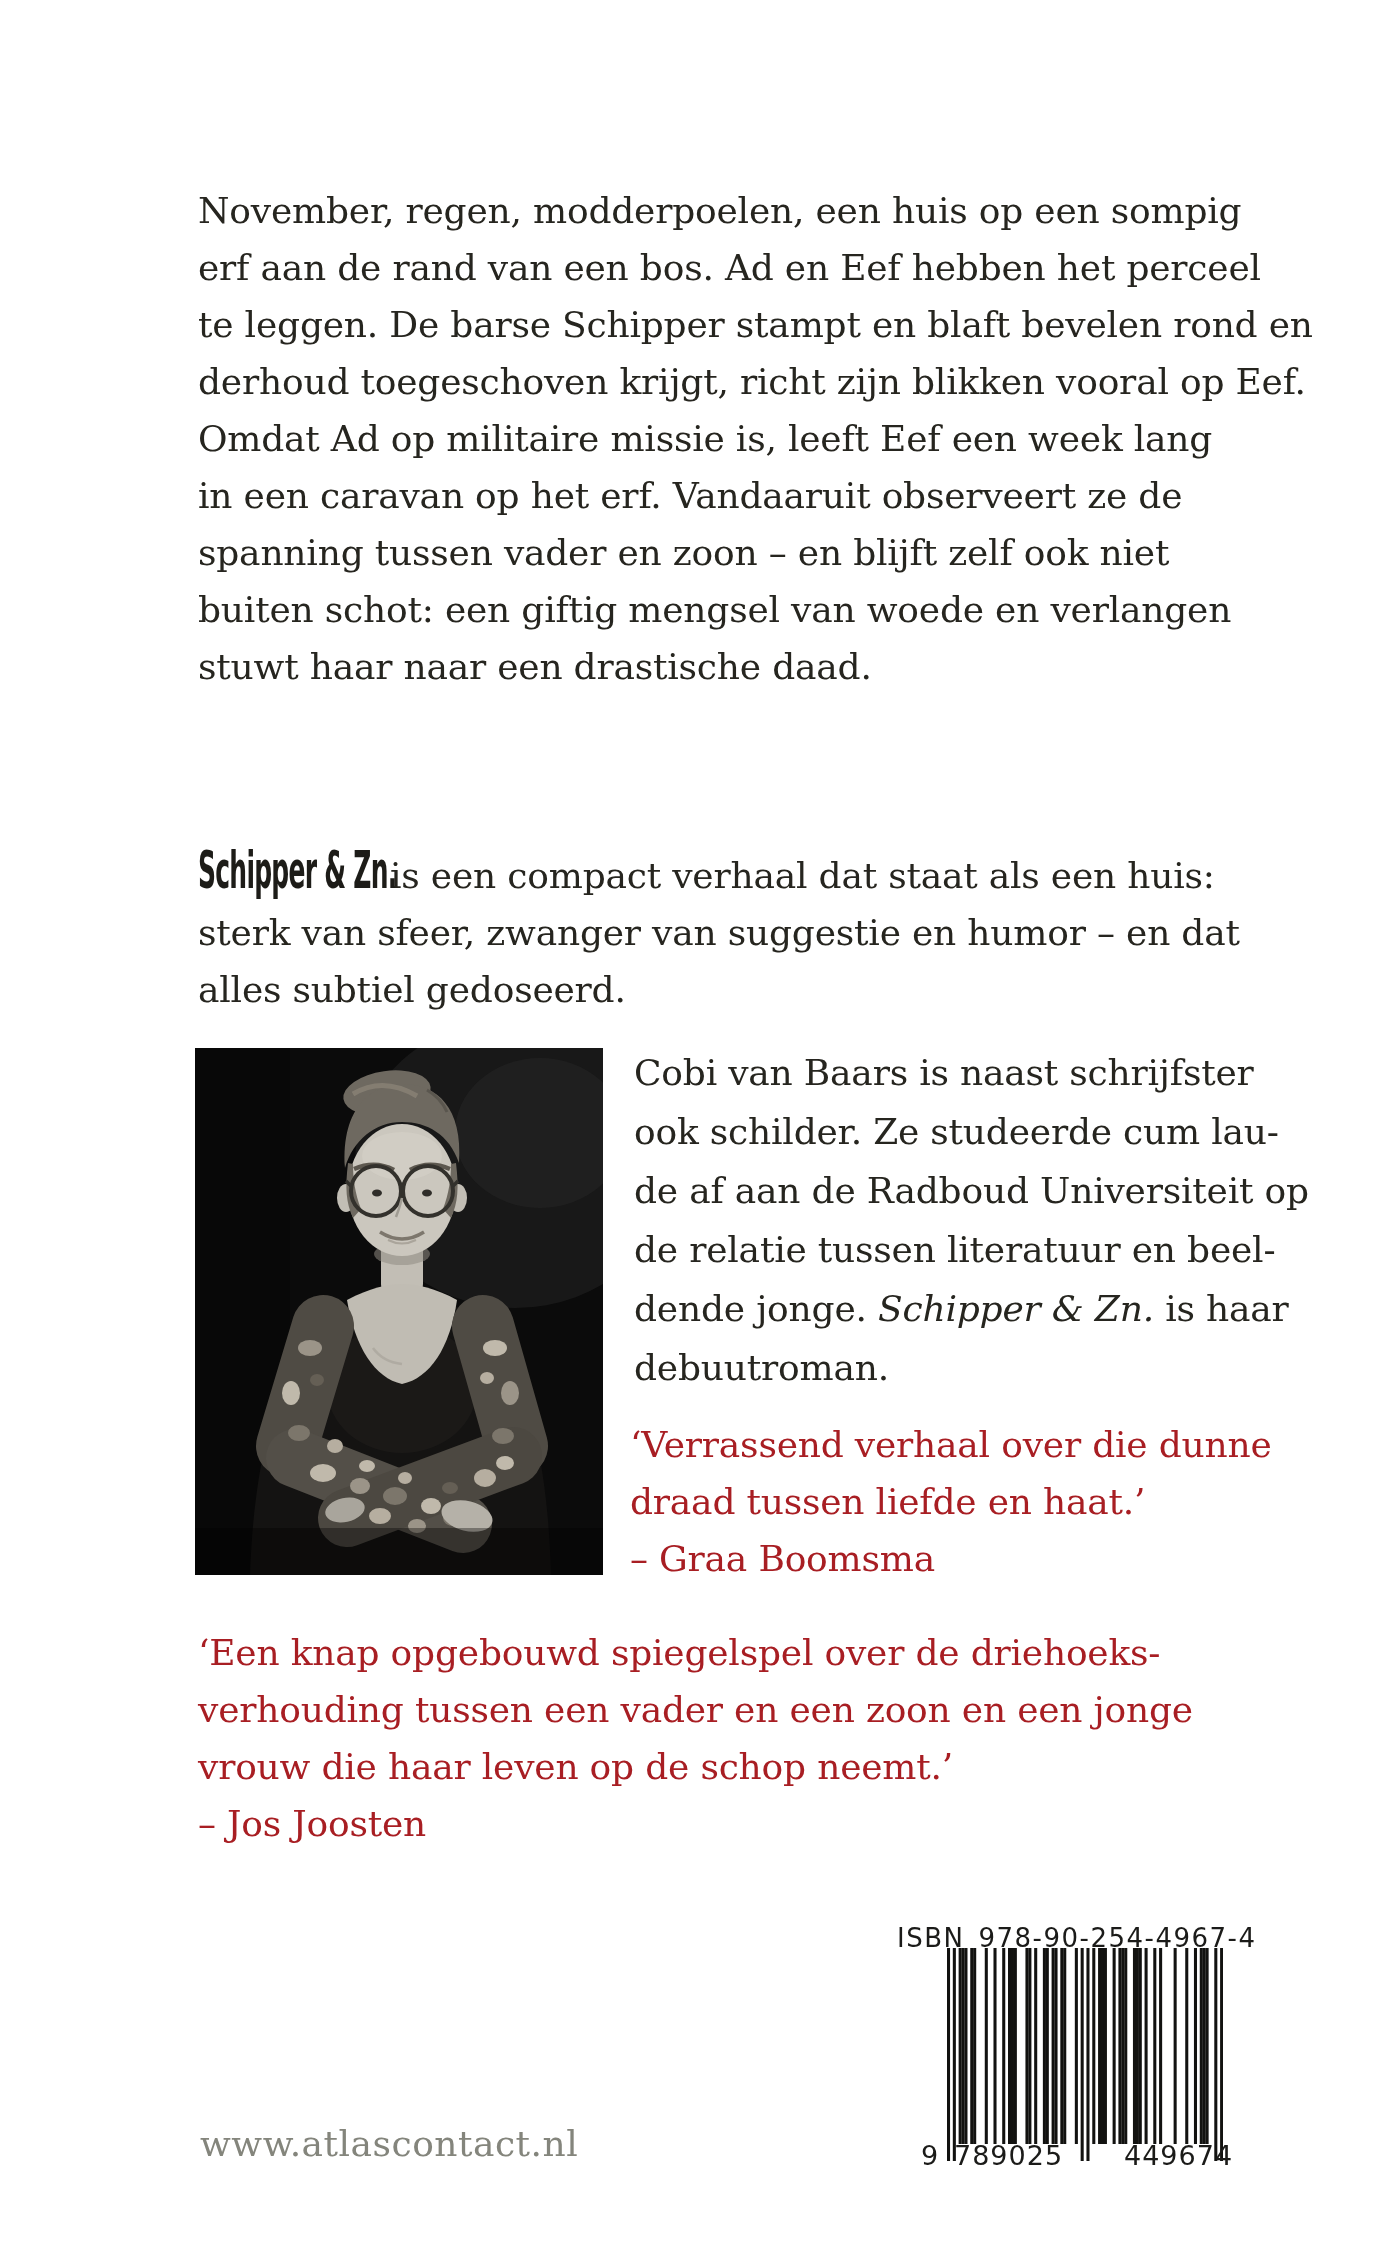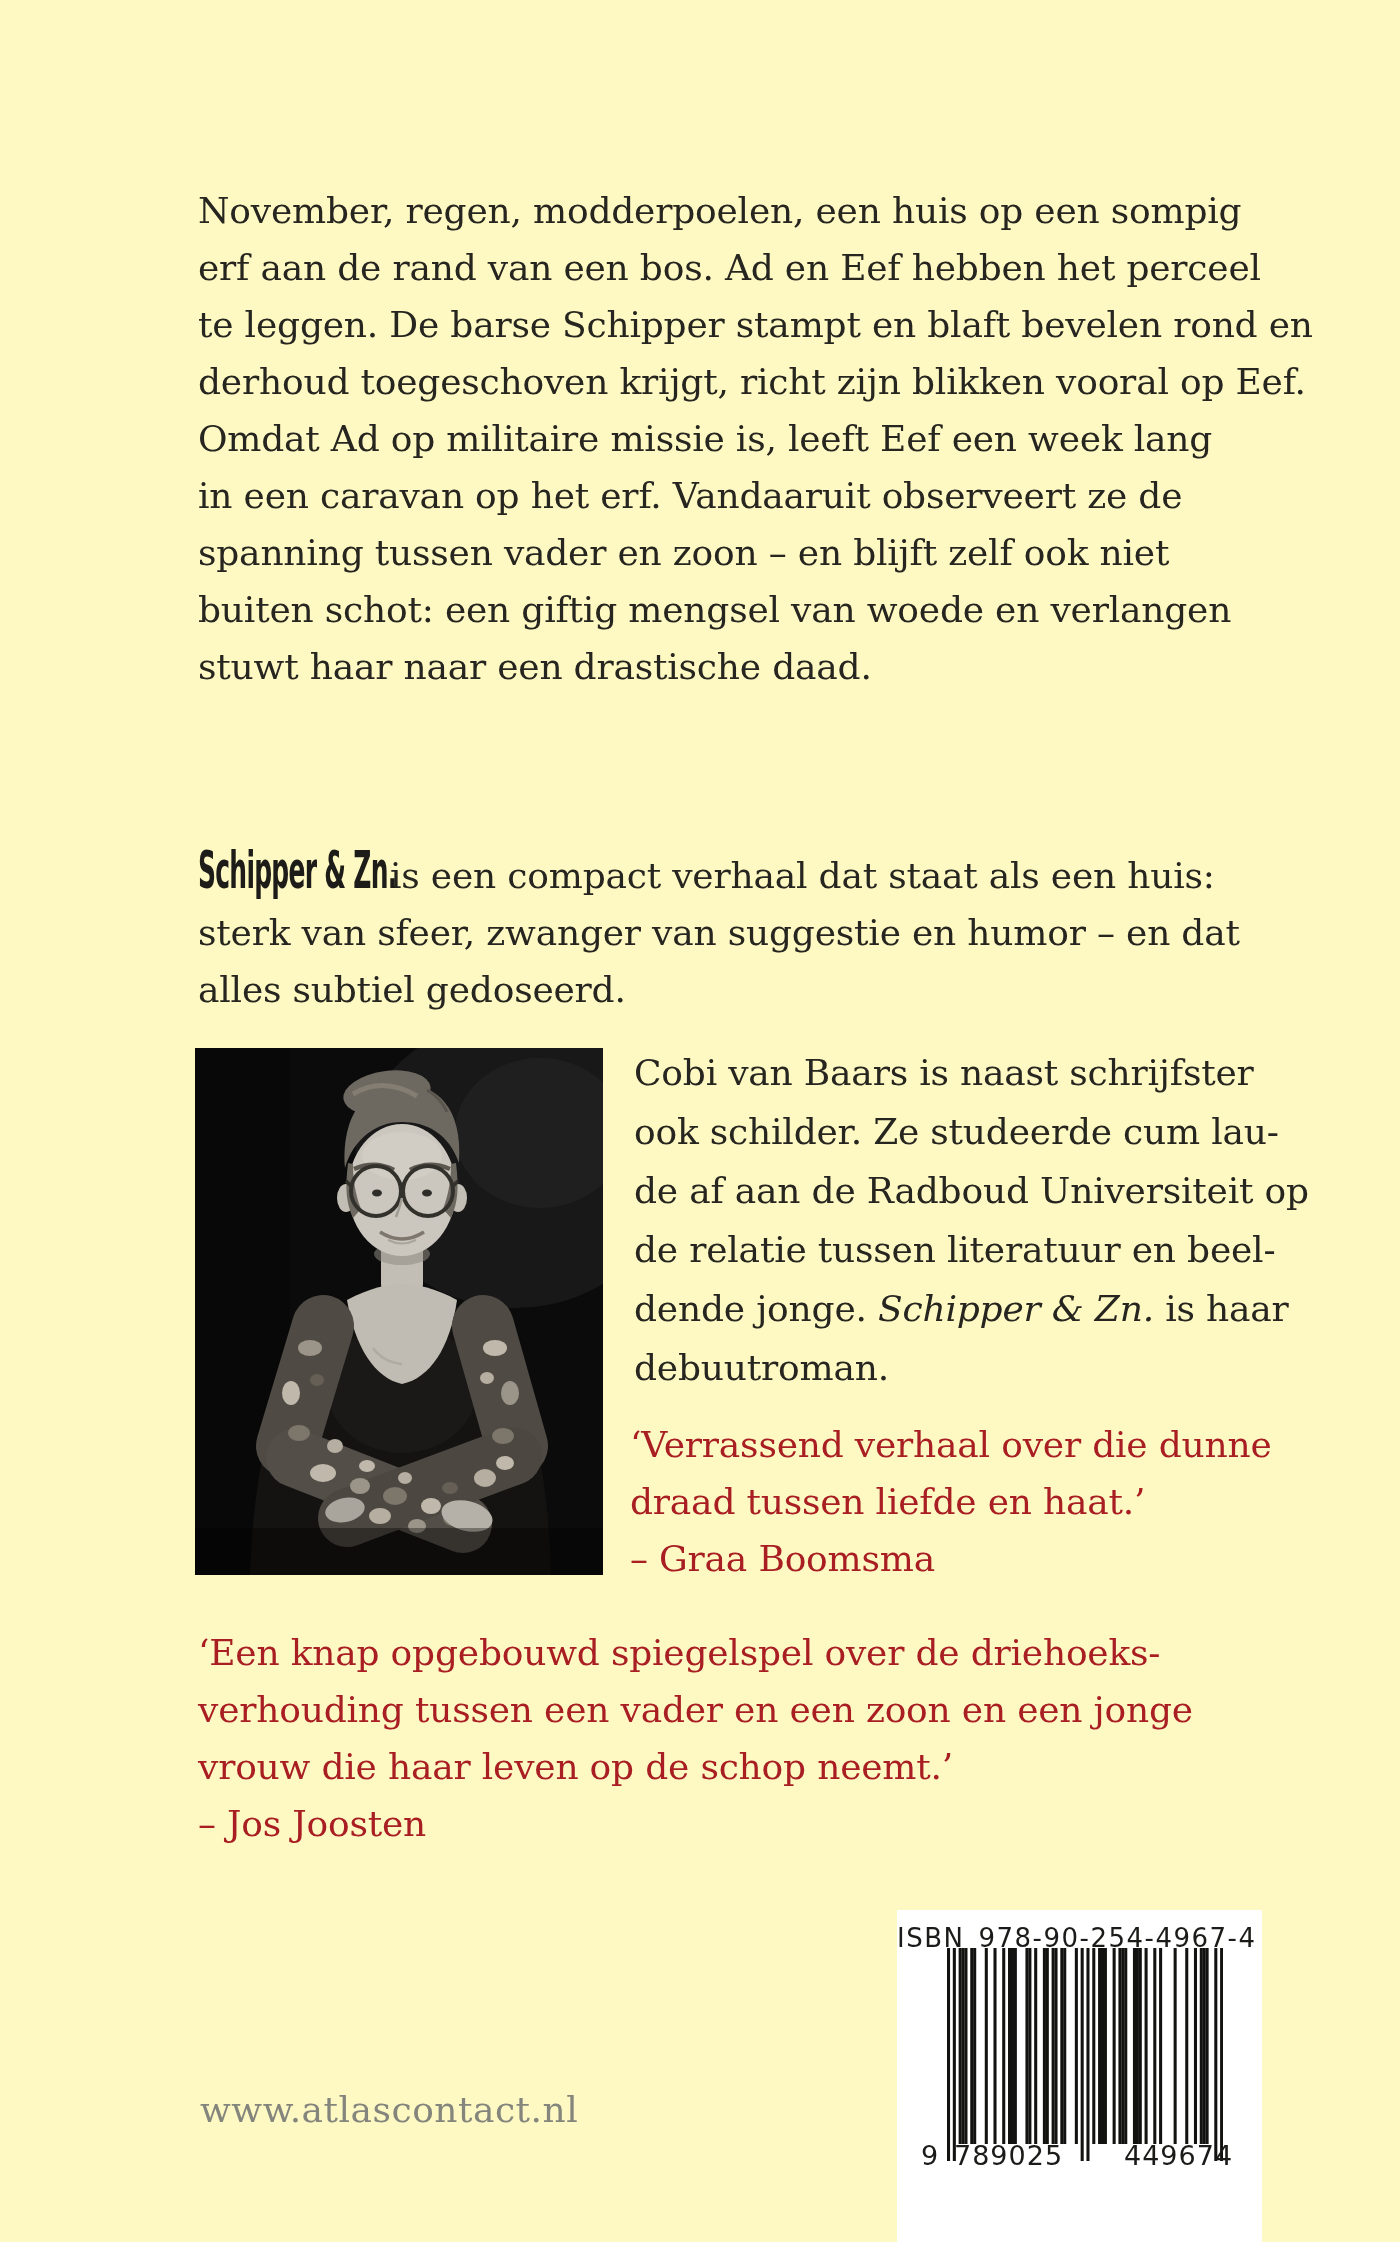--- a/index.html
+++ b/index.html
@@ -29,21 +29,21 @@
   .barcode{position:absolute;left:50px;top:38px;}
   .bcdigits{position:absolute;top:230px;left:0;height:30px;width:100%;font-size:27px;color:#1b1b19;}
   .bcdigits span{position:absolute;top:0;letter-spacing:1px;}
   .bcd1{left:24px;}
   .bcd2{left:57px;}
   .bcd3{left:201px;margin-left:26px;}
 </style>
 </head>
 <body>
 
-<div class="cover" style="background: #fef9c3;">
+<div class="cover" style="background: #ffffff;">
 
   <div class="blurb" style="color: rgb(38, 37, 31);">
     <div class="line">November, regen, modderpoelen, een huis op een sompig</div>
     <div class="line">erf aan de rand van een bos. Ad en Eef hebben het perceel</div>
     <div class="line">te leggen. De barse Schipper stampt en blaft bevelen rond en</div>
     <div class="line">derhoud toegeschoven krijgt, richt zijn blikken vooral op Eef.</div>
     <div class="line">Omdat Ad op militaire missie is, leeft Eef een week lang</div>
     <div class="line">in een caravan op het erf. Vandaaruit observeert ze de</div>
     <div class="line">spanning tussen vader en zoon – en blijft zelf ook niet</div>
     <div class="line">buiten schot: een giftig mengsel van woede en verlangen</div>
@@ -158,21 +158,21 @@
     <div class="line">– Graa Boomsma</div>
   </div>
 
   <div class="quote q2" style="color: rgb(168, 30, 35);">
     <div class="line">‘Een knap opgebouwd spiegelspel over de driehoeks-</div>
     <div class="line">verhouding tussen een vader en een zoon en een jonge</div>
     <div class="line">vrouw die haar leven op de schop neemt.’</div>
     <div class="line">– Jos Joosten</div>
   </div>
 
-  <div class="url" style="color: rgb(132, 133, 124);">www.atlascontact.nl</div>
+  <div class="url" style="color: rgb(132, 133, 124); margin-top: 34px;">www.atlascontact.nl</div>
 
   <div class="isbnbox">
     <div class="isbnlabel"><span>ISBN</span><span class="gap"></span><span>978-90-254-4967-4</span></div>
     <svg class="barcode" width="276" height="213">
         <rect x="0.00" y="0" width="3.06" height="213" fill="#121210"></rect>
         <rect x="5.81" y="0" width="3.06" height="213" fill="#121210"></rect>
         <rect x="11.62" y="0" width="3.06" height="196" fill="#121210"></rect>
         <rect x="14.53" y="0" width="3.06" height="196" fill="#121210"></rect>
         <rect x="17.43" y="0" width="3.06" height="196" fill="#121210"></rect>
         <rect x="23.24" y="0" width="3.06" height="196" fill="#121210"></rect>

